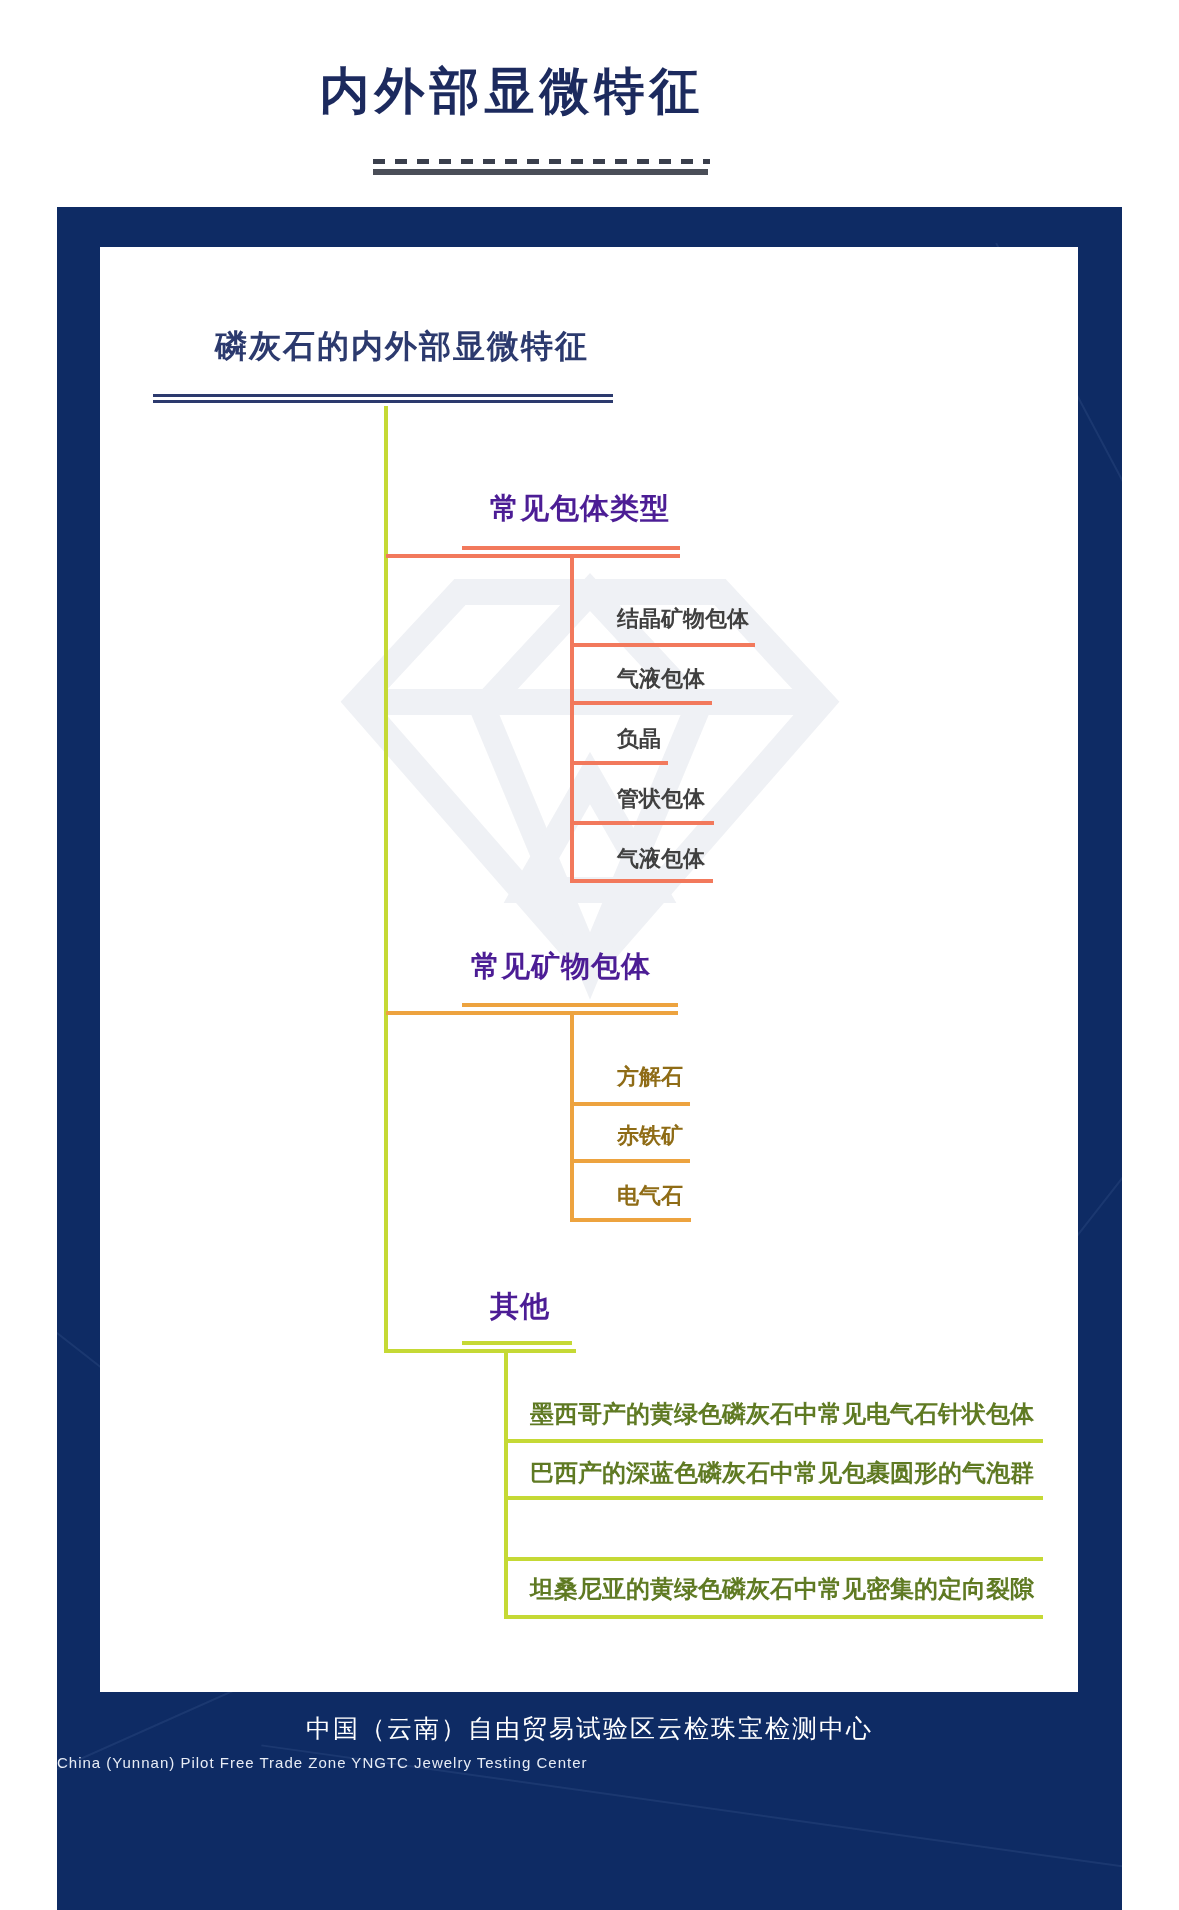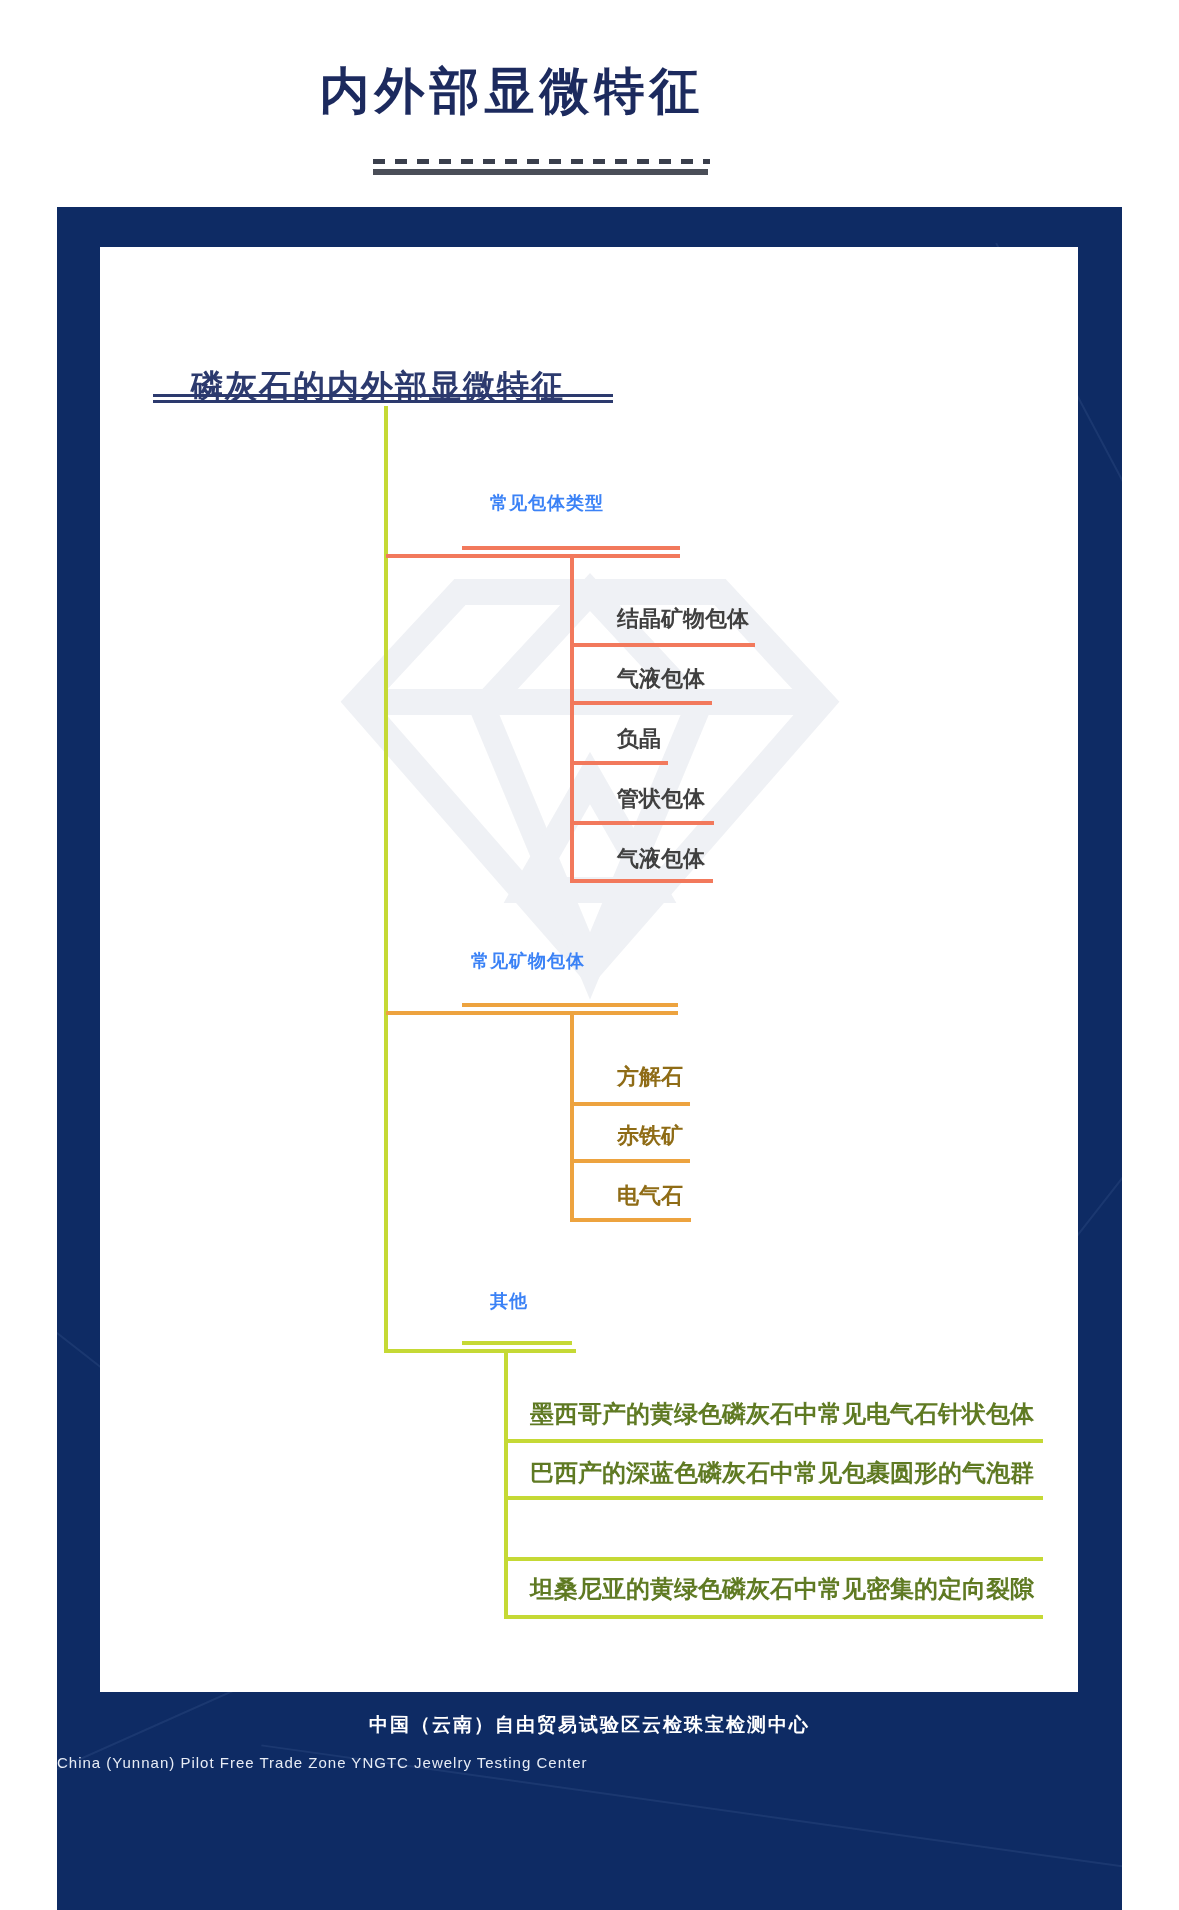--- a/index.html
+++ b/index.html
@@ -37,34 +37,34 @@
     position:absolute;left:70px;top:793px;font-size:200px;font-weight:bold;
     letter-spacing:42px;color:#f0f2f6;white-space:nowrap;
   }
   
   .node{position:absolute;white-space:nowrap;line-height:1;}
   .root-label{font-size:32px;font-weight:bold;color:#2c3a6e;letter-spacing:2px;}
   .root-underline{
     position:absolute;left:53px;top:147px;width:460px;height:9px;
     border-top:3px solid #2c3a6e;border-bottom:3px solid #2c3a6e;box-sizing:border-box;
   }
-  .topic-label{font-size:18px;font-weight:bold;color:#3b82f6;letter-spacing:1px;}
+  .topic-label{font-size:29px;font-weight:bold;color:#4c1d95;letter-spacing:1px;}
   .hline,.vline{position:absolute;}
   .c1{background:#f2795c;}
   .c2{background:#eda33f;}
   .c3{background:#c5d935;}
   .t1{color:#404040;font-family:Liberation Serif, serif;}
   .t2{color:#8f6c16;}
   .t3{color:#5f7a23;}
   .child-label{font-size:22px;font-weight:bold;}
   .child-label-long{font-size:24px;font-weight:bold;}
   
   .footer-zh{
     position:absolute;left:0;right:0;top:1505px;text-align:center;
-    font-size:19px;font-weight:bold;color:#ffffff;letter-spacing:2px;
+    font-size:25px;font-weight:normal;color:#ffffff;letter-spacing:2px;
   }
   .footer-en{
     position:absolute;left:0;right:0;top:1547px;text-align:left;
     font-size:15px;color:#e8edf6;letter-spacing:1px;
   }
 </style>
 </head>
 <body>
 
 <div class="page">
@@ -86,21 +86,21 @@
       <svg class="wm-svg" width="520" height="440" viewBox="0 0 520 440">
         <g fill="none" stroke="#eef0f4" stroke-width="26">
           <polygon points="130,32 390,32 492,142 260,408 28,142"></polygon>
           <line x1="28" y1="142" x2="492" y2="142"></line>
           <polyline points="158,142 260,32 362,142"></polyline>
           <polyline points="150,142 260,406 370,142"></polyline>
           <polygon points="196,330 324,330 260,218"></polygon>
         </g>
       </svg>
 
-      <div class="node root-label" style="left:91px;top:83px;margin-top:40px;">磷灰石的内外部显微特征</div>
+      <div class="node root-label" style="left:115px;top:83px;">磷灰石的内外部显微特征</div>
       <div class="root-underline"></div>
 
       <div class="vline c3" style="left:284px;top:159px;width:4px;height:947px;"></div>
 
       <div class="node topic-label" style="left:390px;top:247px;">常见包体类型</div>
       <div class="hline c1" style="left:362px;top:299px;width:218px;height:4px;"></div>
       <div class="hline c1" style="left:286px;top:307px;width:294px;height:4px;"></div>
       <div class="vline c1" style="left:470px;top:307px;width:4px;height:329px;"></div>
 
       <div class="node child-label t1" style="left:517px;top:361px;">结晶矿物包体</div>

